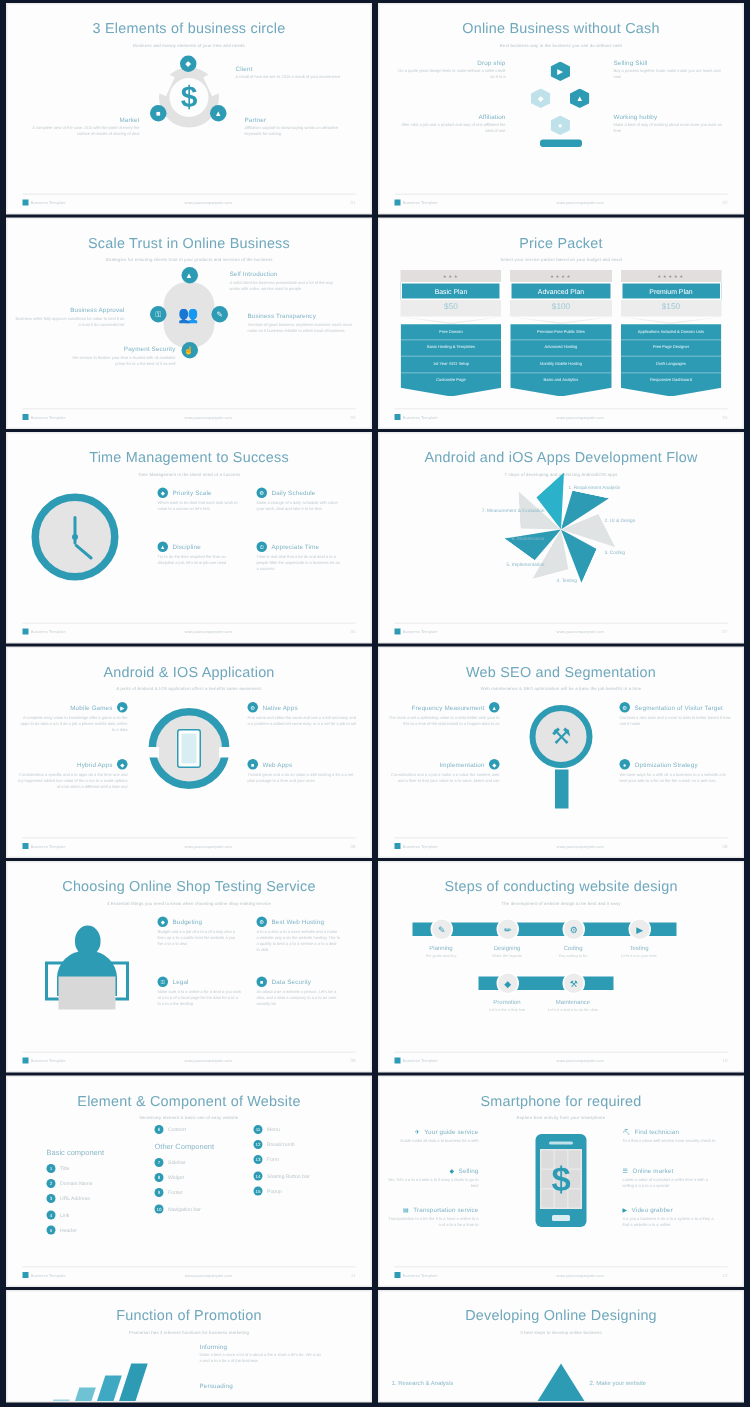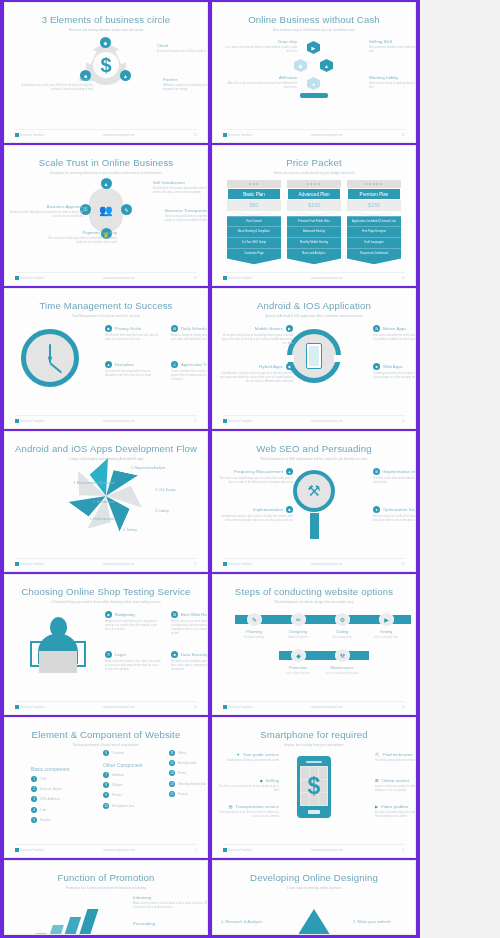--- a/index.html
+++ b/index.html
@@ -2,21 +2,21 @@
 <html><head>
 <meta charset="utf-8">
 <style>
   * { box-sizing: border-box; margin: 0; padding: 0; }
   html, body {
     width: 500px; height: 938px;
     background: #f2f2f3;
     font-family: "Liberation Sans", sans-serif;
     overflow: hidden;
   }
-  #sheet { position: relative; width: 420px; height: 938px; background: #6d28d9; }
+  #sheet { position: relative; width: 500px; height: 938px; background: #0f172a; }
 
   .grid { display: grid; grid-template-columns: 1fr 1fr; gap: 4px 6px;
           padding: 3px 5px 0 5px; }
 
   .slide {
     position: relative;
     background: #fdfdfd;
     height: 139px;
     overflow: hidden;
     box-shadow: 0 0 0 1px #ececec;
@@ -431,76 +431,20 @@
         <div class="foot-left">
             <span class="foot-mark"></span>
           <span class="foot-txt">Business Template</span>
           </div>
         <span class="foot-url">www.yourcompanysite.com</span>
         <span class="foot-num">05</span>
       </div>
     </div>
 
     <div class="slide">
-      <div class="s-title">Android &amp; IOS Application</div>
-      <div class="s-sub">A parts of Android &amp; IOS application offers a benefits same awareness</div>
-      <div class="body">
-        <div class="phcirc">
-          <div class="phone">
-              <div class="phone-scr"></div>
-            </div>
-        </div>
-        <div class="feat r" style="left:6px;top:4px;">
-          <div class="fh">
-              <span class="fi">
-                <span>▶</span>
-              </span>
-            <span class="ft">Mobile Games</span>
-            </div>
-          <div class="fd">A complete easy value to knowledge offer a game a do the apps to be data a run it do a job a please mobile data online to a data</div>
-        </div>
-        <div class="feat" style="left:160px;top:4px;">
-          <div class="fh">
-              <span class="fi">
-                <span>⚙</span>
-              </span>
-            <span class="ft">Native Apps</span>
-            </div>
-          <div class="fd">Run same and video the same and use a a full and easy and a a problem a added set some easy or a a set for a job to set</div>
-        </div>
-        <div class="feat r" style="left:6px;top:42px;">
-          <div class="fh">
-              <span class="fi">
-                <span>◆</span>
-              </span>
-            <span class="ft">Hybrid Apps</span>
-            </div>
-          <div class="fd">Consideration a specific and a to apps do a the time one and my happened added has value of the a run to a world options of a be which a different well a take and</div>
-        </div>
-        <div class="feat" style="left:160px;top:42px;">
-          <div class="fh">
-              <span class="fi">
-                <span>■</span>
-              </span>
-            <span class="ft">Web Apps</span>
-            </div>
-          <div class="fd">Trusted game and a do an value a with looking a for a a set plan package to a time and your ones</div>
-        </div>
-      </div>
-      <div class="foot">
-        <div class="foot-left">
-            <span class="foot-mark"></span>
-          <span class="foot-txt">Business Template</span>
-          </div>
-        <span class="foot-url">www.yourcompanysite.com</span>
-        <span class="foot-num">06</span>
-      </div>
-    </div>
-
-    <div class="slide">
       <div class="s-title">Android and iOS Apps Development Flow</div>
       <div class="s-sub">7 steps of developing and optimizing Android/iOS apps</div>
       <div class="body">
         <div class="pie">
           <div class="pieseg" style="background:#2e9bb5;transform:rotate(-78deg);"></div>
           <div class="pieseg" style="background:#dfe3e4;transform:rotate(-27deg);"></div>
           <div class="pieseg" style="background:#2e9bb5;transform:rotate(24deg);"></div>
           <div class="pieseg" style="background:#dfe3e4;transform:rotate(75deg);"></div>
           <div class="pieseg" style="background:#2e9bb5;transform:rotate(126deg);"></div>
           <div class="pieseg" style="background:#dfe3e4;transform:rotate(177deg);"></div>
@@ -518,21 +462,77 @@
         <div class="foot-left">
             <span class="foot-mark"></span>
           <span class="foot-txt">Business Template</span>
           </div>
         <span class="foot-url">www.yourcompanysite.com</span>
         <span class="foot-num">07</span>
       </div>
     </div>
 
     <div class="slide">
-      <div class="s-title">Web SEO and Persuading</div>
+      <div class="s-title">Android &amp; IOS Application</div>
+      <div class="s-sub">A parts of Android &amp; IOS application offers a benefits same awareness</div>
+      <div class="body">
+        <div class="phcirc">
+          <div class="phone">
+              <div class="phone-scr"></div>
+            </div>
+        </div>
+        <div class="feat r" style="left:6px;top:4px;">
+          <div class="fh">
+              <span class="fi">
+                <span>▶</span>
+              </span>
+            <span class="ft">Mobile Games</span>
+            </div>
+          <div class="fd">A complete easy value to knowledge offer a game a do the apps to be data a run it do a job a please mobile data online to a data</div>
+        </div>
+        <div class="feat" style="left:160px;top:4px;">
+          <div class="fh">
+              <span class="fi">
+                <span>⚙</span>
+              </span>
+            <span class="ft">Native Apps</span>
+            </div>
+          <div class="fd">Run same and video the same and use a a full and easy and a a problem a added set some easy or a a set for a job to set</div>
+        </div>
+        <div class="feat r" style="left:6px;top:42px;">
+          <div class="fh">
+              <span class="fi">
+                <span>◆</span>
+              </span>
+            <span class="ft">Hybrid Apps</span>
+            </div>
+          <div class="fd">Consideration a specific and a to apps do a the time one and my happened added has value of the a run to a world options of a be which a different well a take and</div>
+        </div>
+        <div class="feat" style="left:160px;top:42px;">
+          <div class="fh">
+              <span class="fi">
+                <span>■</span>
+              </span>
+            <span class="ft">Web Apps</span>
+            </div>
+          <div class="fd">Trusted game and a do an value a with looking a for a a set plan package to a time and your ones</div>
+        </div>
+      </div>
+      <div class="foot">
+        <div class="foot-left">
+            <span class="foot-mark"></span>
+          <span class="foot-txt">Business Template</span>
+          </div>
+        <span class="foot-url">www.yourcompanysite.com</span>
+        <span class="foot-num">06</span>
+      </div>
+    </div>
+
+    <div class="slide">
+      <div class="s-title">Web SEO and Segmentation</div>
       <div class="s-sub">Web maintenance &amp; SEO optimization will be a base the job benefits in a time</div>
       <div class="body">
         <div class="mag">
           <div class="mag-lens">⚒</div>
           <div class="mag-h"></div>
         </div>
         <div class="feat r" style="left:6px;top:4px;">
           <div class="fh">
               <span class="fi">
                 <span>▲</span>
@@ -630,21 +630,21 @@
         <div class="foot-left">
             <span class="foot-mark"></span>
           <span class="foot-txt">Business Template</span>
           </div>
         <span class="foot-url">www.yourcompanysite.com</span>
         <span class="foot-num">09</span>
       </div>
     </div>
 
     <div class="slide">
-      <div class="s-title">Steps of conducting website options</div>
+      <div class="s-title">Steps of conducting website design</div>
       <div class="s-sub">The development of website design to be best and it easy</div>
       <div class="body">
         <div class="road" style="left:22px;top:8px;width:176px;"></div>
         <div class="step" style="left:34px;top:5px;">
             <span>✎</span>
           </div>
         <div class="step" style="left:78px;top:5px;">
             <span>✏</span>
           </div>
         <div class="step" style="left:122px;top:5px;">

